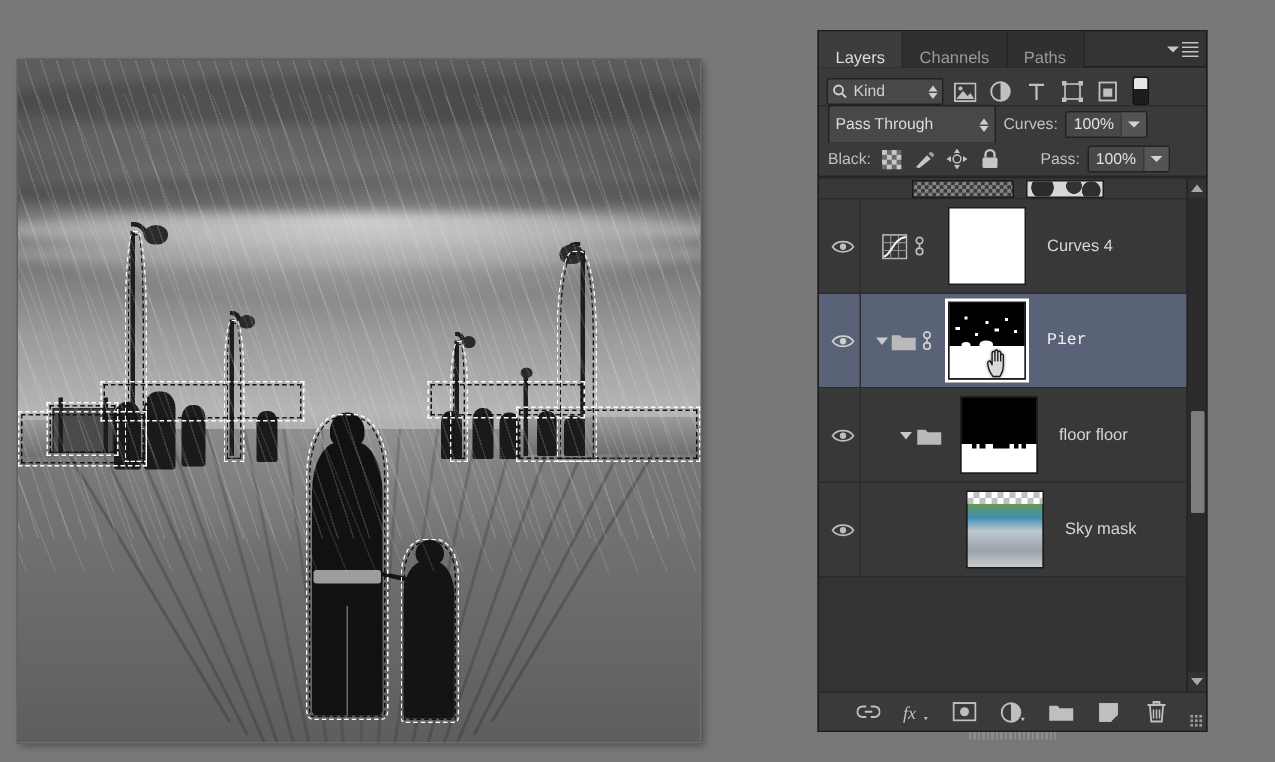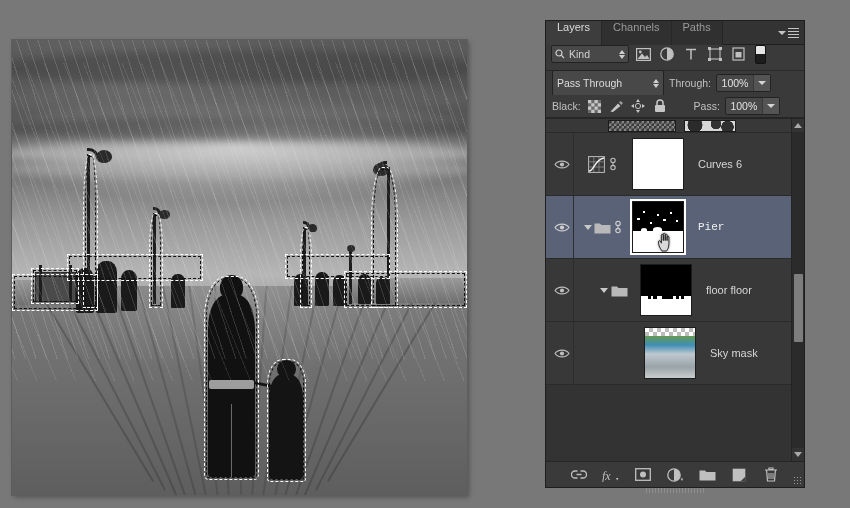--- a/index.html
+++ b/index.html
@@ -155,36 +155,36 @@
     background: #2f2f2f;
     border: 1px solid #1e1e1e;
     display: flex; flex-direction: column;
     font-size: 11px; color: #c8c8c8;
   }
   .panel-tabs {
     height: 24px; background: #333; display: flex; align-items: stretch;
     border-bottom: 1px solid #1e1e1e; position: relative; flex: none;
   }
   .ptab {
-    padding: 12px 11px; display: flex; align-items: flex-end;
+    padding: 12px 11px; display: flex; align-items: flex-start;
     font-size: 11px; color: #9a9a9a; background: #303030;
     border-right: 1px solid #262626;
   }
   .ptab.active { background: #3d3d3d; color: #dcdcdc; }
   .panel-menu {
     position: absolute; right: 5px; top: 5px;
     width: 20px; height: 14px;
     display: flex; align-items: center; justify-content: flex-end; gap: 2px;
   }
   .pm-tri { width:0;height:0;border-left:4px solid transparent;border-right:4px solid transparent;border-top:4px solid #c4c4c4; }
   .pm-lines { display:flex; flex-direction:column; gap:1.5px; }
   .pm-lines i { display:block; width:11px; height:1.5px; background:#c4c4c4; }
 
   .filter-row {
-    height: 26px; background: #3a3a3a; display: flex; align-items: flex-start;
+    height: 26px; background: #3a3a3a; display: flex; align-items: flex-end;
     padding: 0 5px; gap: 4px; border-bottom: 1px solid #2a2a2a; flex:none;
   }
   .kind-select {
     width: 78px; height: 18px; background: #484848;
     border: 1px solid #222; border-radius: 2px;
     display: flex; align-items: center; padding: 0 3px; gap: 4px;
     color: #d0d0d0; font-size: 10.5px;
   }
   .stepper { margin-left:auto; display:flex; flex-direction:column; gap:1px; }
   .stepper .up   { width:0;height:0;border-left:3.5px solid transparent;border-right:3.5px solid transparent;border-bottom:4px solid #cfcfcf; }
@@ -499,21 +499,21 @@
     </div>
 
     <div class="mode-row">
       <div class="blend-select">
         <span>Pass Through</span>
         <span class="stepper">
             <i class="up"></i>
             <i class="down"></i>
           </span>
       </div>
-      <span class="lbl">Through:</span>
+      <span class="lbl">Curves:</span>
       <div class="numfield">
         <span class="val">100%</span>
         <span class="drop">
             <i class="dtri"></i>
           </span>
       </div>
     </div>
 
     <div class="lock-row">
       <span class="lbl">Black:</span>
@@ -582,21 +582,21 @@
               <path d="M1 15 C6 15, 7 3, 16 2" fill="none" stroke="#f0f0f0" stroke-width="1.4"></path>
             </svg>
           </span>
           <span class="link-ico">
             <svg width="8" height="14" viewBox="0 0 8 14">
               <path d="M4 1.2 a2.2 2.2 0 0 1 0 4.4 a2.2 2.2 0 0 1 0 -4.4 M4 8.4 a2.2 2.2 0 0 1 0 4.4 a2.2 2.2 0 0 1 0 -4.4 M4 5.6 V8.4" fill="none" stroke="#bdbdbd" stroke-width="1.1"></path>
             </svg>
           </span>
         </div>
         <div class="thumb th-white"></div>
-        <span class="layer-name">Curves 6</span>
+        <span class="layer-name">Curves 4</span>
       </div>
 
 
       <div class="layer-row selected">
         <div class="eye">
           <svg width="16" height="11" viewBox="0 0 16 11">
             <path d="M1 5.5 C4 1, 12 1, 15 5.5 C12 10, 4 10, 1 5.5 Z" fill="none" stroke="#cfcfcf" stroke-width="1.1"></path>
             <circle cx="8" cy="5.5" r="2.1" fill="#cfcfcf"></circle>
           </svg>
         </div>

